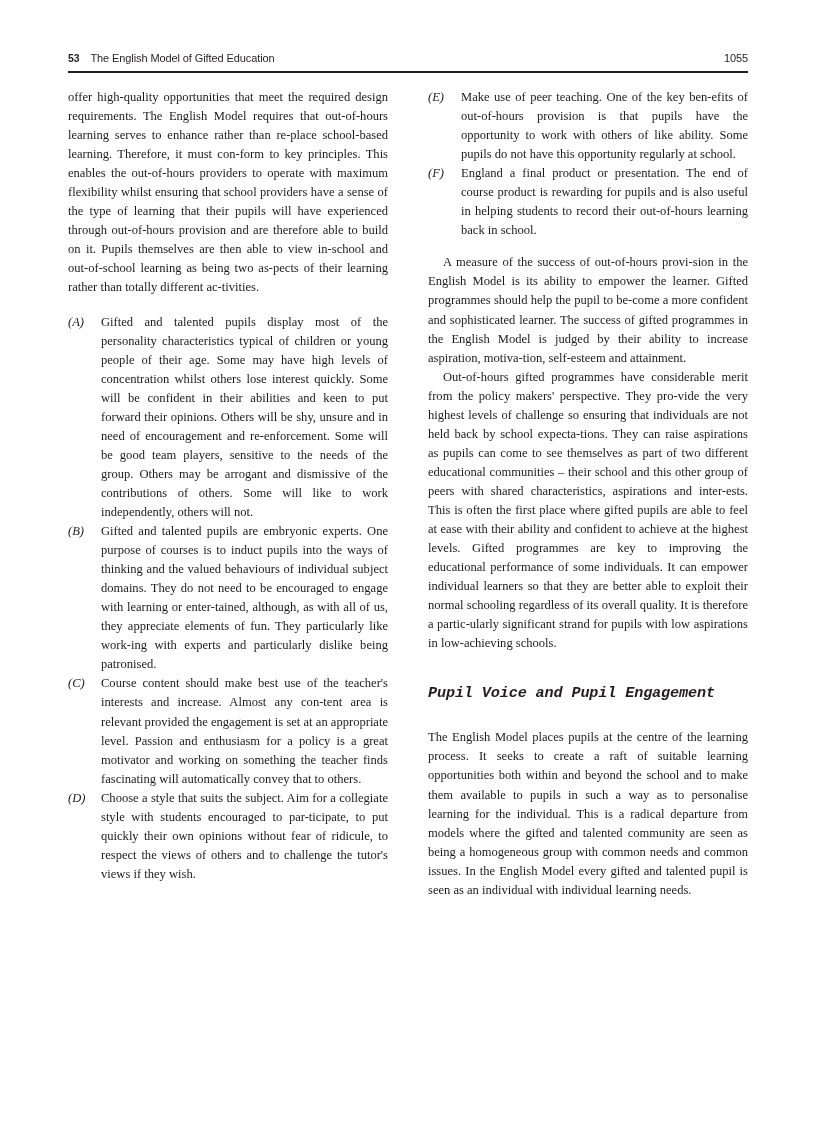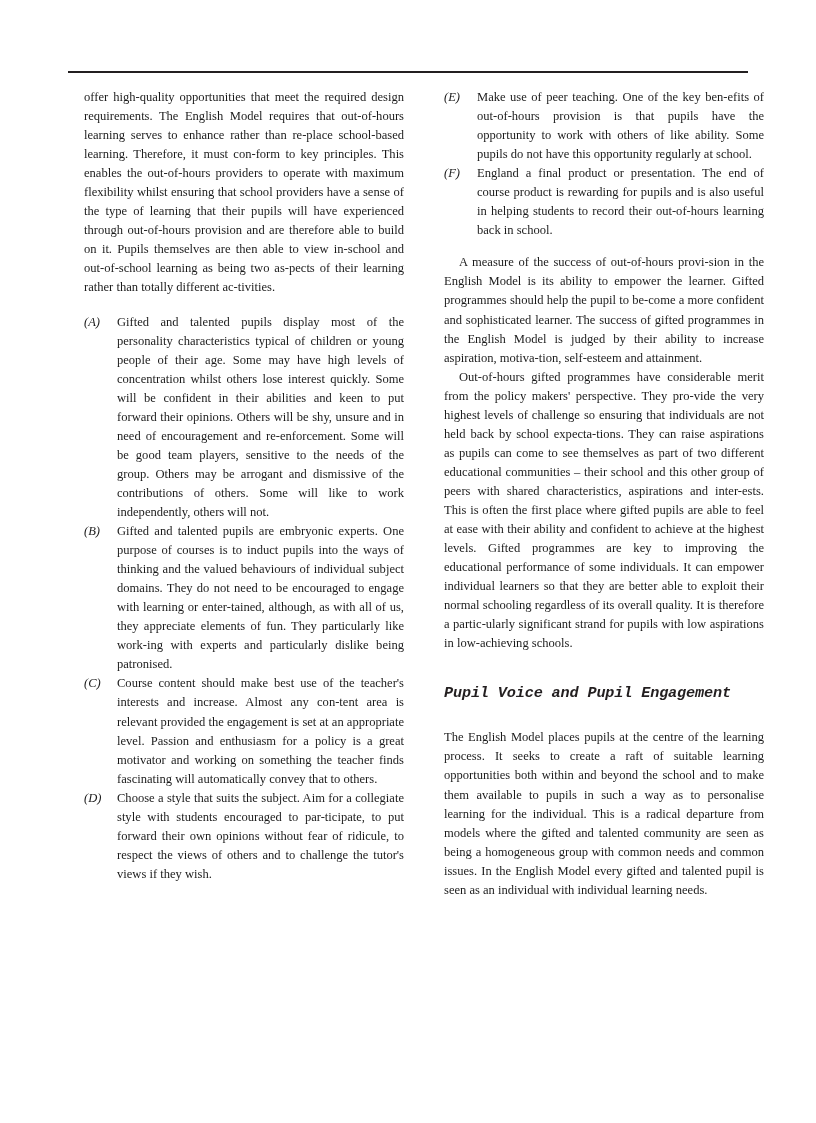--- a/index.html
+++ b/index.html
@@ -60,21 +60,21 @@
     left: 68px;
     top: 71px;
     width: 680px;
     height: 1.6px;
     background: #231f20;
   }
 
   
   .columns {
     position: absolute;
-    left: 84px;
+    left: 68px;
     top: 88px;
     width: 680px;
     height: 950px;
     display: flex;
     gap: 40px;
   }
   .column {
     width: 320px;
     flex: 0 0 320px;
   }
@@ -132,20 +132,27 @@
     letter-spacing: -0.15px;
   }
   .head-space-above { height: 30px; }
   .head-space-below { height: 25px; }
 </style>
 </head>
 <body>
 
 <div class="page">
 
+  <div class="running-head">
+    <span class="left">
+      <span class="chapter-number">53</span>
+      <span class="chapter-title">The English Model of Gifted Education</span>
+    </span>
+    <span class="folio">1055</span>
+  </div>
   <div class="head-rule"></div>
 
   <div class="columns">
 
     <div class="column">
 
       <p class="body">offer high-quality opportunities that meet the required design requirements. The English Model requires that out-of-hours learning serves to enhance rather than re-place school-based learning. Therefore, it must con-form to key principles. This enables the out-of-hours providers to operate with maximum flexibility whilst ensuring that school providers have a sense of the type of learning that their pupils will have experienced through out-of-hours provision and are therefore able to build on it. Pupils themselves are then able to view in-school and out-of-school learning as being two as-pects of their learning rather than totally different ac-tivities.</p>
 
 
       <div class="spacer-list-top"></div>
@@ -158,21 +165,21 @@
         <li>
           <span class="marker">(B)</span>
           <span class="lead-italic">Gifted and talented pupils are embryonic experts.</span><span> One purpose of courses is to induct pupils into the ways of thinking and the valued behaviours of individual subject domains. They do not need to be encouraged to engage with learning or enter-tained, although, as with all of us, they appreciate elements of fun. They particularly like work-ing with experts and particularly dislike being patronised.</span>
         </li>
         <li>
           <span class="marker">(C)</span>
           <span class="lead-italic">Course content should make best use of the teacher's interests and increase.</span><span> Almost any con-tent area is relevant provided the engagement is set at an appropriate level. Passion and enthusiasm for a policy is a great motivator and working on something the teacher finds fascinating will automatically convey that to others.</span>
         </li>
         <li>
           <span class="marker">(D)</span>
-          <span class="lead-italic">Choose a style that suits the subject.</span><span> Aim for a collegiate style with students encouraged to par-ticipate, to put forward their own opinions without fear of ridicule, to respect the views of others and to challenge the tutor's views if they wish.</span>
+          <span class="lead-italic">Choose a style that suits the subject.</span><span> Aim for a collegiate style with students encouraged to par-ticipate, to put quickly their own opinions without fear of ridicule, to respect the views of others and to challenge the tutor's views if they wish.</span>
         </li>
       </ol>
 
     </div>
 
     <div class="column">
 
       <ol class="alpha-list">
         <li>
           <span class="marker">(E)</span>

